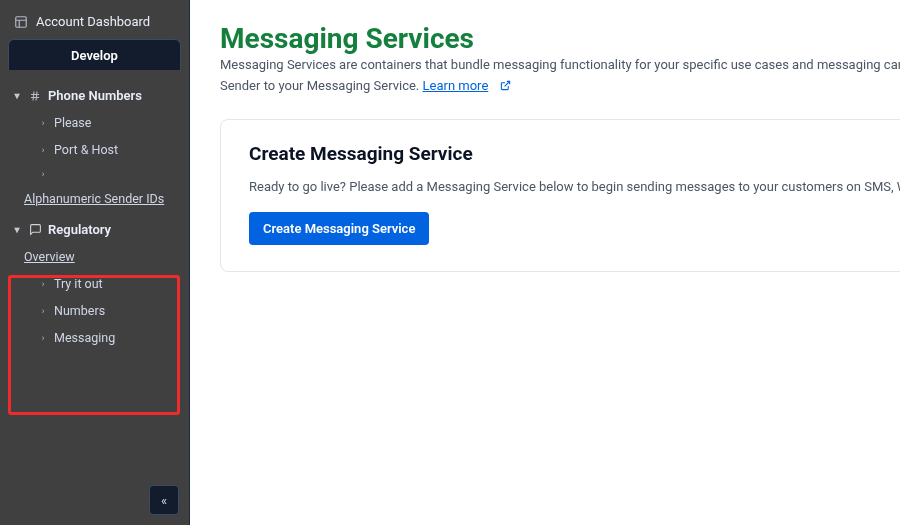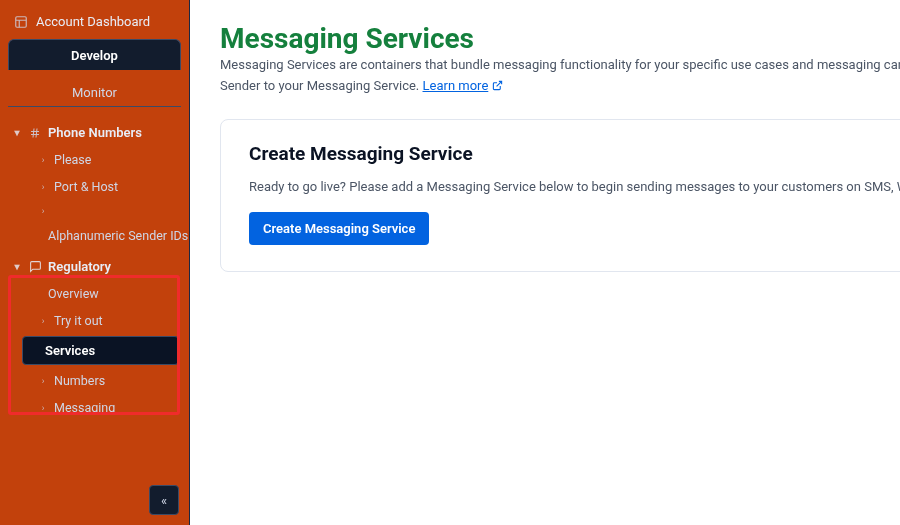--- a/index.html
+++ b/index.html
@@ -2,21 +2,21 @@
 <html><head>
 <meta charset="utf-8">
 <style>
   * { box-sizing: border-box; margin: 0; padding: 0; font-family: -apple-system, BlinkMacSystemFont, "Segoe UI", Roboto, Helvetica, Arial, sans-serif; }
   html, body { height: 100%; }
   body { display: flex; width: 900px; height: 525px; overflow: hidden; background: #fff; }
 
   
   .sidebar {
     width: 190px;
-    background: #c2410c;
+    background: #404040;
     color: #cfd6e6;
     display: flex;
     flex-direction: column;
     font-size: 13px;
     position: relative;
     border-right: 1px solid #1b2842;
   }
   .sb-header {
     display: flex;
     align-items: center;
@@ -67,21 +67,21 @@
     padding: 6px 8px 6px 12px;
     cursor: pointer;
     color: #cfd6e6;
     white-space: nowrap;
   }
   .tree-row.section { font-weight: 600; color: #e8edf7; }
   .tree-row .chev { width: 10px; display: inline-flex; justify-content: center; opacity: .8; font-size: 10px; }
   .tree-row .type-icon { width: 14px; display: inline-flex; justify-content: center; opacity: .85; }
   .tree-row.child { padding-left: 38px; font-size: 12.5px; }
   .tree-row.child .chev { font-size: 9px; }
-  .tree-row.child.noarrow { padding-left: 48px; }
+  .tree-row.child.noarrow { padding-left: 24px; text-decoration: underline; }
   .tree-row.selected {
     background: #0a1324;
     margin: 2px 10px 2px 22px;
     border-radius: 4px;
     border: 1px solid #3a4a66;
     padding-left: 22px;
     font-weight: 600;
     color: #fff;
   }
 
@@ -130,21 +130,21 @@
     color: #4b5565;
     line-height: 1.6;
     margin-bottom: 22px;
     white-space: nowrap;
   }
   .page-desc .line2 { display: block; }
   .learn-more {
     color: #0263e0;
     text-decoration: underline;
     cursor: pointer;
-    padding-right: 4px;
+    padding-right: 12px;
   }
   .ext-icon { color: #0263e0; }
 
   .card {
     border: 1px solid #e1e6ef;
     border-radius: 8px;
     padding: 22px 28px 26px 28px;
     margin-right: -40px; 
   }
   .card-title {
@@ -181,21 +181,20 @@
       <svg width="14" height="14" viewBox="0 0 24 24" fill="none" stroke="#cfd6e6" stroke-width="2">
           <rect x="3" y="3" width="18" height="18" rx="2"></rect>
           <path d="M3 9h18M9 21V9"></path>
         </svg>
     </span>
     <span>Account Dashboard</span>
   </div>
 
   <div class="sb-tabs">
     <div class="sb-tab active">Develop</div>
-    <div class="sb-tab">Monitor</div>
   </div>
   <div class="sb-tab-underline"></div>
 
   <div class="sb-tree">
 
     <div class="tree-row section">
       <span class="chev">▾</span>
       <span class="type-icon">
         <svg width="12" height="12" viewBox="0 0 24 24" fill="none" stroke="#cfd6e6" stroke-width="2">
             <line x1="4" y1="9" x2="20" y2="9"></line>
@@ -230,23 +229,20 @@
       </span>
       <span>Regulatory</span>
     </div>
     <div class="tree-row child noarrow">
       <span>Overview</span>
     </div>
     <div class="tree-row child">
       <span class="chev">›</span>
       <span>Try it out</span>
     </div>
-    <div class="tree-row selected">
-      <span>Services</span>
-    </div>
     <div class="tree-row child">
       <span class="chev">›</span>
       <span>Numbers</span>
     </div>
     <div class="tree-row child">
       <span class="chev">›</span>
       <span>Messaging</span>
     </div>
   </div>
 

